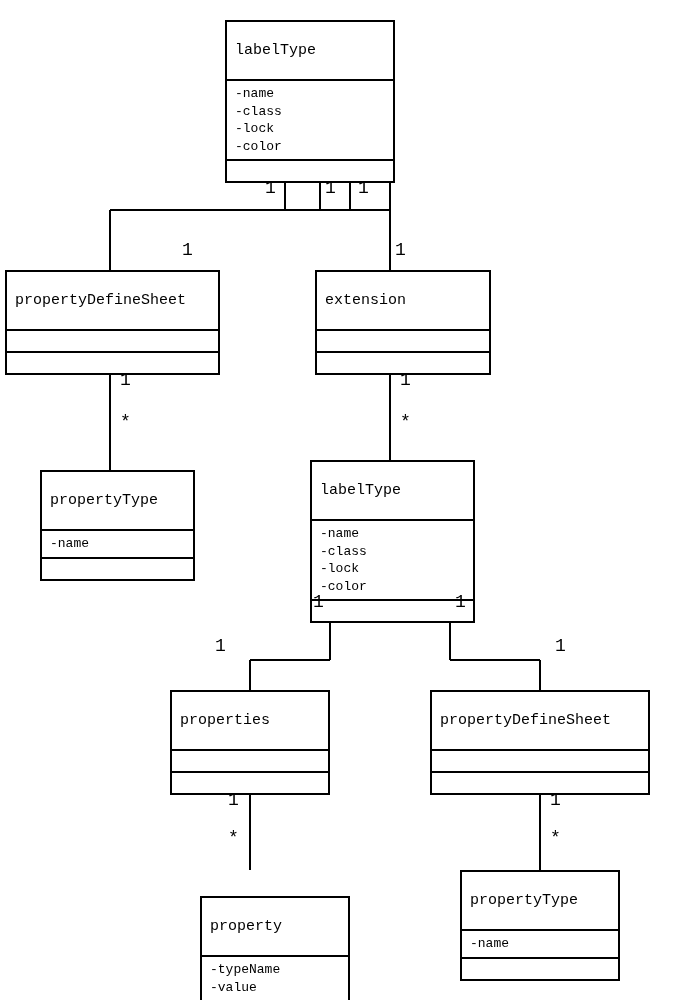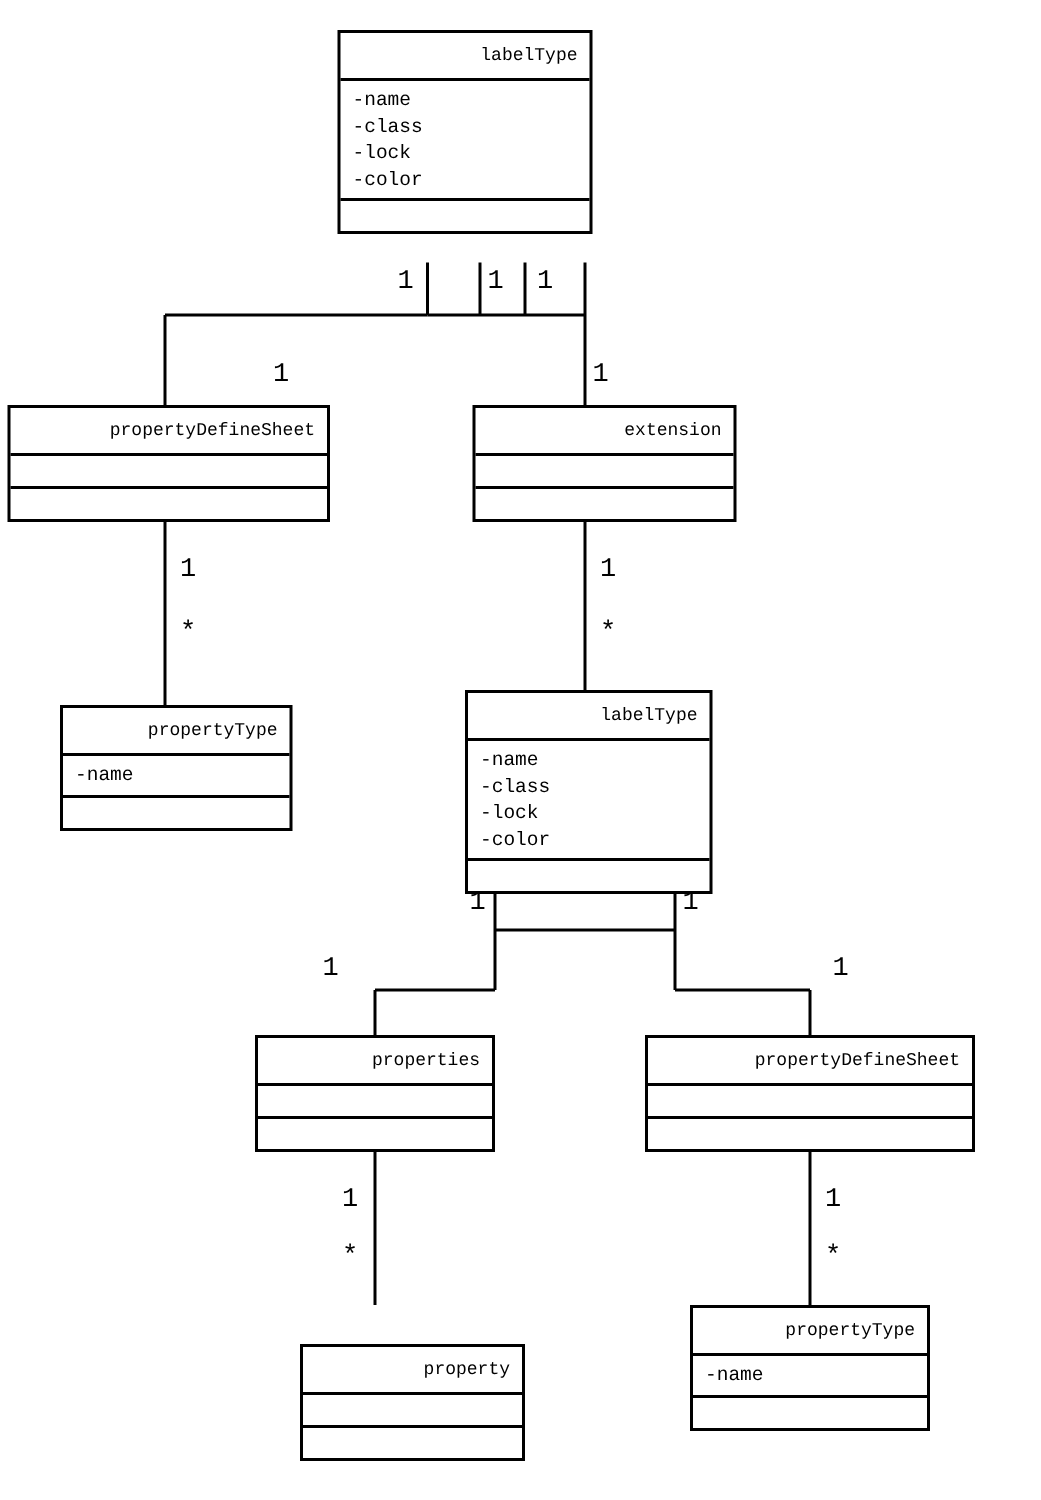--- a/index.html
+++ b/index.html
@@ -14,24 +14,24 @@
     width: 694px;
     height: 1000px;
   }
   .class-box {
     position: absolute;
     border: 2px solid #000;
     background: #fff;
     box-sizing: border-box;
   }
   .class-title {
-    text-align: right;
-    padding: 8px 8px;
+    text-align: left;
+    padding: 20px 8px;
     border-bottom: 2px solid #000;
-    font-size: 12px;
+    font-size: 15px;
   }
   .class-attrs {
     padding: 4px 8px;
     border-bottom: 2px solid #000;
     min-height: 12px;
     font-size: 13px;
     line-height: 1.35;
   }
   .class-attrs .attr { display: block; }
   .class-ops {
@@ -146,20 +146,22 @@
 
   <div class="class-box" style="left:430px; top:690px; width:220px;">
     <div class="class-title">propertyDefineSheet</div>
     <div class="class-attrs"></div>
     <div class="class-ops"></div>
   </div>
 
   <div class="class-box" style="left:200px; top:896px; width:150px;">
     <div class="class-title">property</div>
     <div class="class-attrs">
+      <span class="attr">-typeName</span>
+      <span class="attr">-value</span>
     </div>
     <div class="class-ops"></div>
   </div>
 
   <div class="class-box" style="left:460px; top:870px; width:160px;">
     <div class="class-title">propertyType</div>
     <div class="class-attrs">
       <span class="attr">-name</span>
     </div>
     <div class="class-ops"></div>

